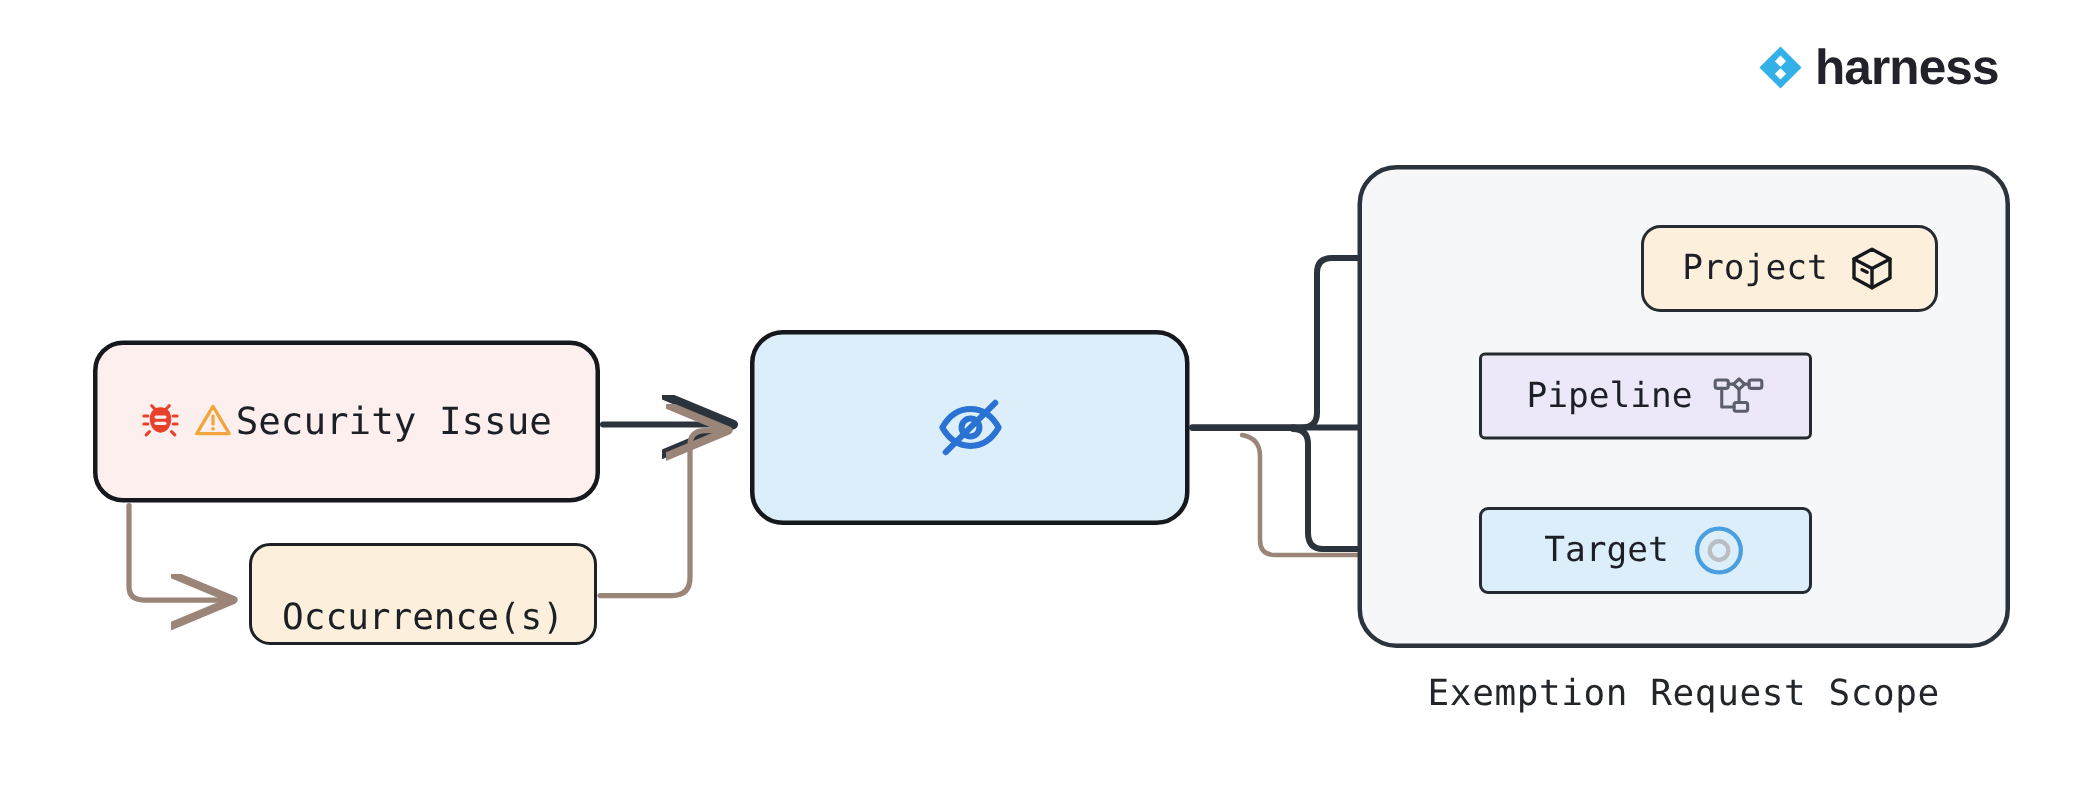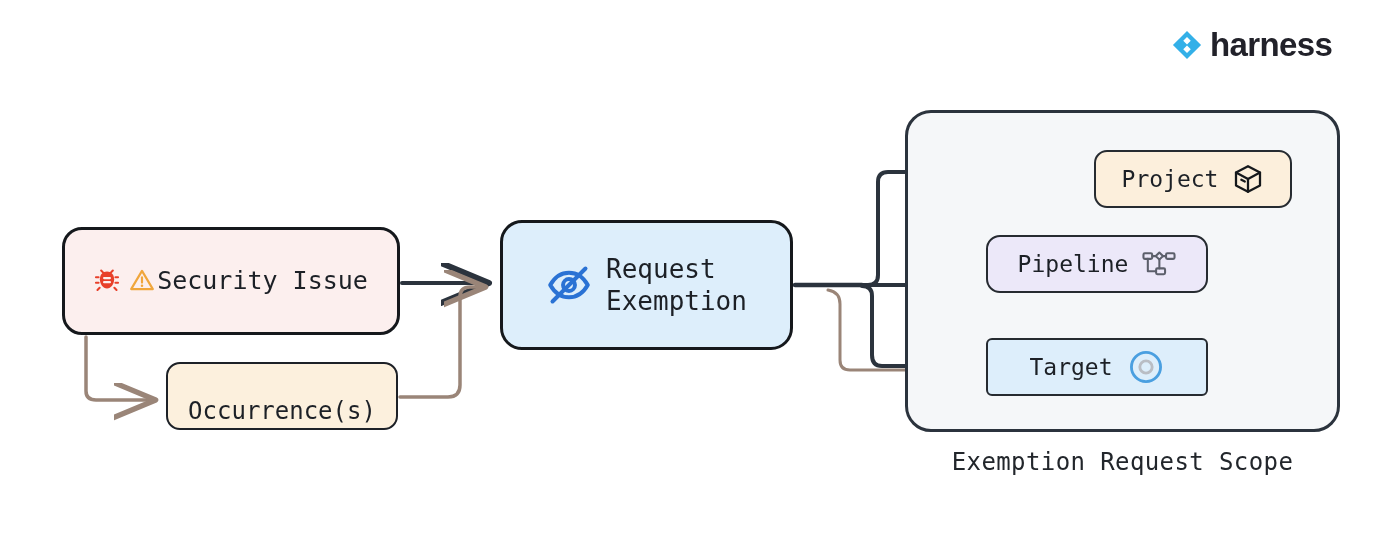--- a/index.html
+++ b/index.html
@@ -157,21 +157,21 @@
     border-radius: 13px;
     border-width: 2.5px;
     border-color: #262b31;
   }
   #node-pipeline {
     left: 986px;
     top: 235px;
     width: 222px;
     height: 58px;
     background: #ece8f9;
-    border-radius: 14px;
+    border-radius: 4px;
     border-width: 2.5px;
     border-color: #262b31;
   }
   #node-target {
     left: 986px;
     top: 338px;
     width: 222px;
     height: 58px;
     background: #ddeefb;
     border-radius: 6px;
@@ -272,22 +272,20 @@
 
   <div class="node" id="node-request">
     <div class="node-inner">
       <svg class="ico" width="46" height="46" viewBox="0 0 24 24">
         <g fill="none" stroke="#2a72d4" stroke-width="2.1" stroke-linecap="round" stroke-linejoin="round">
           <path d="M2.2 12 C4.6 7.8 8.1 5.6 12 5.6 C15.9 5.6 19.4 7.8 21.8 12 C19.4 16.2 15.9 18.4 12 18.4 C8.1 18.4 4.6 16.2 2.2 12 Z"></path>
           <circle cx="12" cy="12" r="3.1"></circle>
           <path d="M3.4 20.6 L20.6 3.4"></path>
         </g>
       </svg>
-      <div class="node-label">Request
-Exemption</div>
     </div>
   </div>
 
   <div class="node" id="node-project">
     <div class="node-inner">
       <div class="node-label">Project</div>
       <svg class="ico" width="32" height="32" viewBox="0 0 24 24">
         <g fill="none" stroke="#15181c" stroke-width="1.7" stroke-linejoin="round" stroke-linecap="round">
           <path d="M12 2.4 L21 7.2 L12 12 L3 7.2 Z"></path>
           <path d="M3 7.2 L3 16.8 L12 21.6 L21 16.8 L21 7.2"></path>

